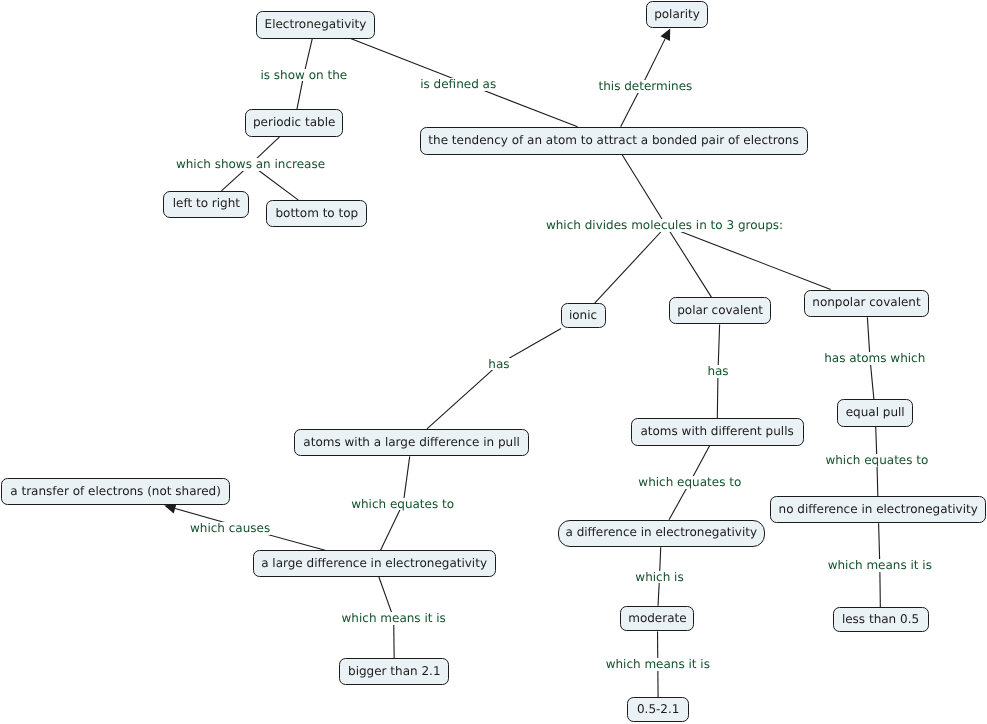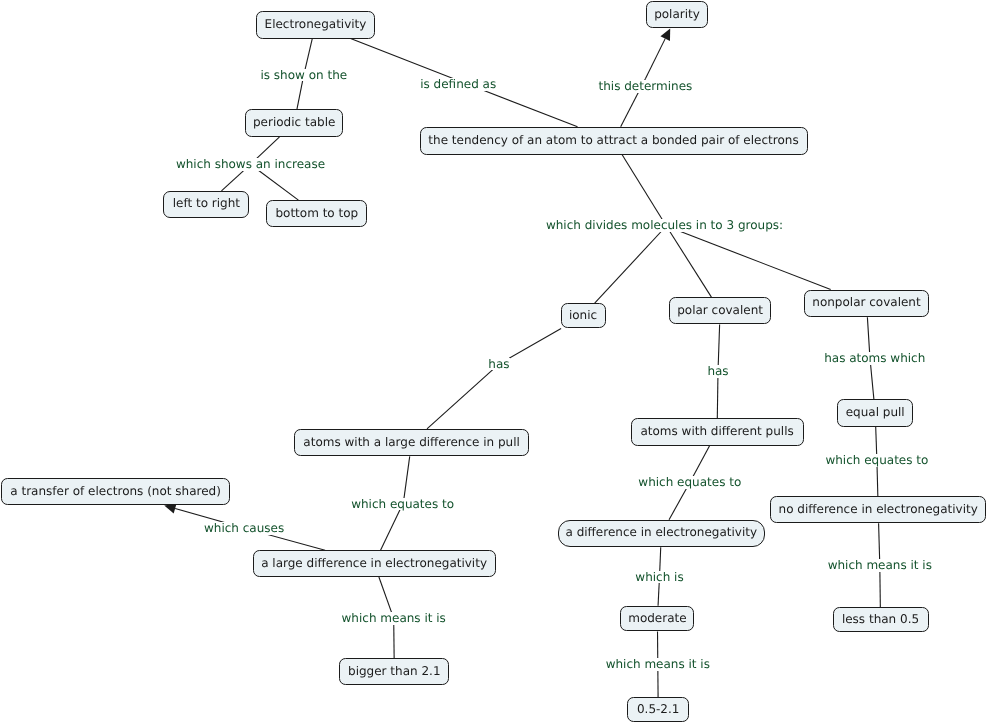--- a/index.html
+++ b/index.html
@@ -87,19 +87,19 @@
       <div class="elabel" style="left: 420.208px; top: 78px;">is defined as</div>
       <div class="elabel" style="left: 598.502px; top: 72.45px; margin-top: 8px;">this determines</div>
       <div class="elabel" style="left: 175.898px; top: 158.15px;">which shows an increase</div>
       <div class="elabel" style="left: 545.914px; top: 219.35px;">which divides molecules in to 3 groups:</div>
       <div class="elabel" style="left: 488.291px; top: 357.95px;">has</div>
       <div class="elabel" style="left: 707.391px; top: 365.25px;">has</div>
       <div class="elabel" style="left: 824.18px; top: 352.25px;">has atoms which</div>
       <div class="elabel" style="left: 351.131px; top: 497.65px;">which equates to</div>
       <div class="elabel" style="left: 638.331px; top: 476.35px;">which equates to</div>
       <div class="elabel" style="left: 825.431px; top: 454.25px;">which equates to</div>
-      <div class="elabel" style="left: 204px; top: 522.25px;">which causes</div>
+      <div class="elabel" style="left: 190px; top: 522.25px;">which causes</div>
       <div class="elabel" style="left: 341.544px; top: 612.15px;">which means it is</div>
       <div class="elabel" style="left: 635.32px; top: 570.75px;">which is</div>
       <div class="elabel" style="left: 827.644px; top: 559.25px;">which means it is</div>
       <div class="elabel" style="left: 605.644px; top: 658.15px;">which means it is</div>
     </div>
 </div>
 
 </body></html>

